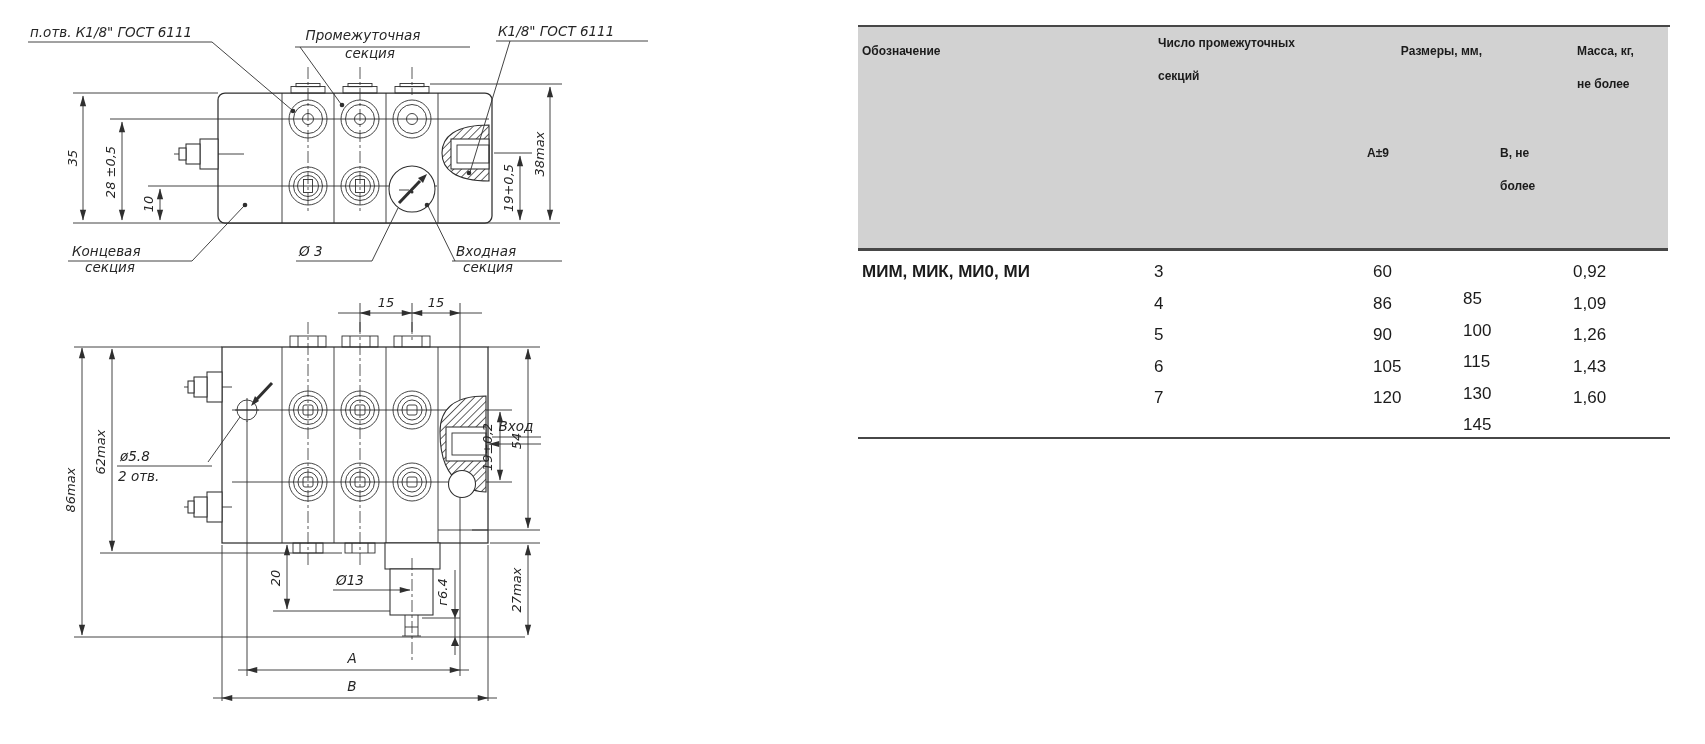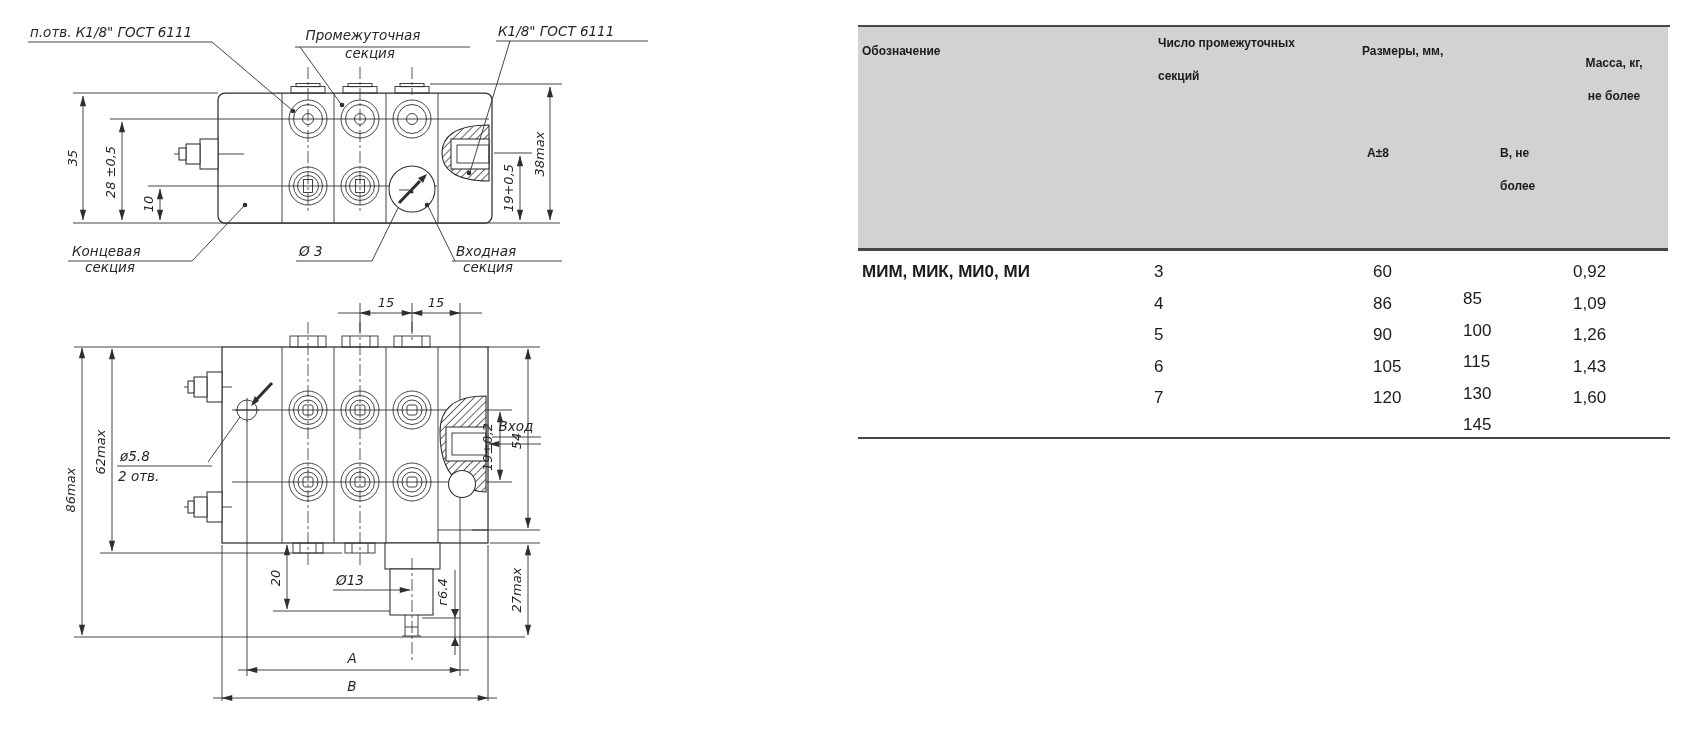--- a/index.html
+++ b/index.html
@@ -26,24 +26,24 @@
   
   .tbl{position:absolute;left:858px;top:25px;width:814px;height:416px;color:#1b1b1b;}
   .rule{position:absolute;left:0;background:#474747;}
   .rule.top{top:0;width:812px;height:2px;}
   .rule.mid{top:223px;width:810px;height:3px;}
   .rule.bot{top:412px;width:812px;height:2px;}
   .thead{position:absolute;left:0;top:2px;width:810px;height:221px;background:#d2d2d2;}
   .hcell{position:absolute;font-weight:bold;font-size:12px;line-height:33px;}
   .h-des{left:4px;top:8px;width:220px;}
   .h-sec{left:300px;top:0;width:160px;}
-  .h-dim{left:504px;top:8px;width:100px;}
+  .h-dim{left:524px;top:8px;width:100px;text-align:right;}
   .h-a{left:509px;top:110px;width:70px;}
   .h-b{left:594px;top:110px;width:64px;margin-left:48px;}
-  .h-mass{left:719px;top:20px;width:74px;text-align:center;}
+  .h-mass{left:719px;top:8px;width:74px;}
   .tbody{position:absolute;left:0;top:231px;width:812px;}
   .trow{display:grid;grid-template-columns:296px 209px 85px 125px 1fr;height:31.6px;
         font-size:17px;line-height:31.6px;}
   .c1{padding-left:4px;font-weight:bold;}
   .c3{padding-left:10px;}
   .c4{padding-left:15px;margin-top:27px;}
 </style>
 </head>
 <body>
 
@@ -302,21 +302,21 @@
     <text x="352" y="691" text-anchor="middle">B</text>
   </g>
 </svg>
 
 <div class="tbl">
   <div class="rule top"></div>
   <div class="thead">
     <div class="hcell h-des">Обозначение</div>
     <div class="hcell h-sec">Число промежуточных секций</div>
     <div class="hcell h-dim">Размеры, мм,</div>
-    <div class="hcell h-a">А±8</div>
+    <div class="hcell h-a">А±9</div>
     <div class="hcell h-b">В, не более</div>
     <div class="hcell h-mass">Масса, кг, не более</div>
   </div>
   <div class="rule mid"></div>
   <div class="tbody">
     <div class="trow">
       <div class="c1">МИМ, МИК, МИ0, МИ</div>
       <div class="c2">3</div>
       <div class="c3">60</div>
       <div class="c4">85</div>

